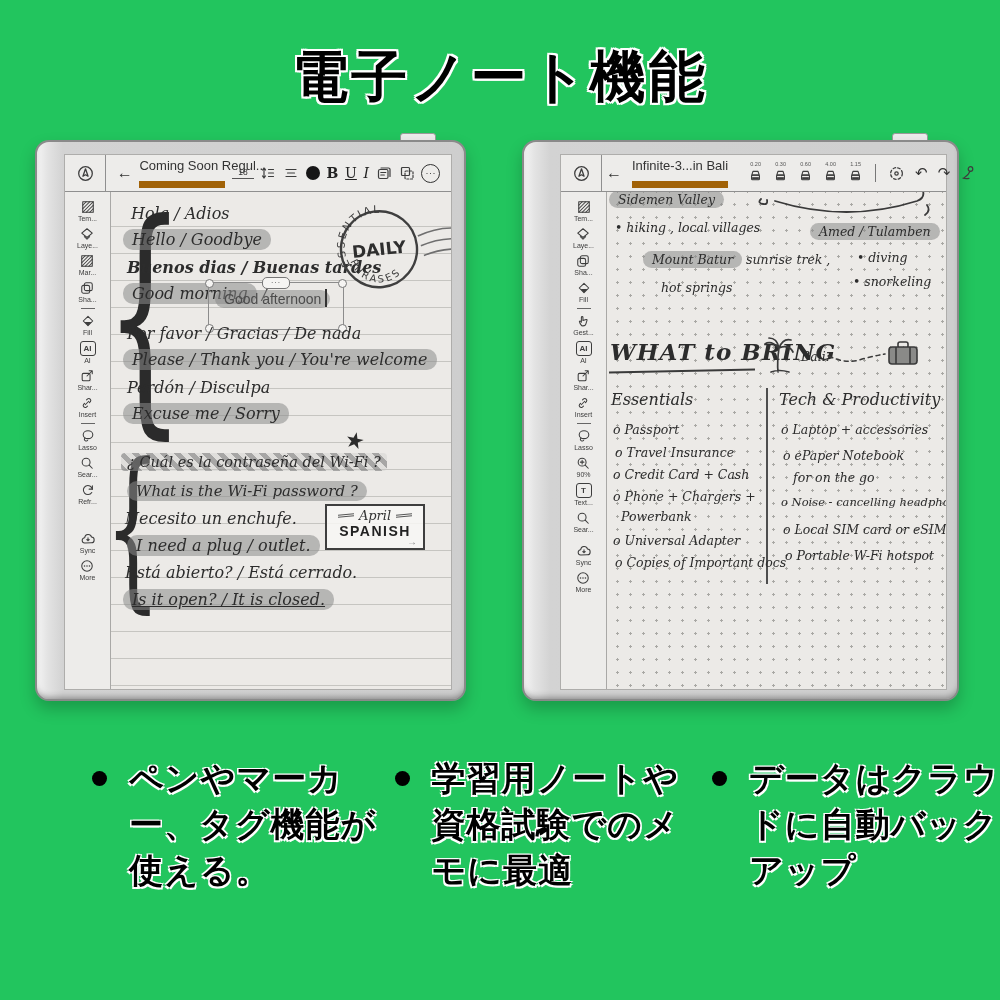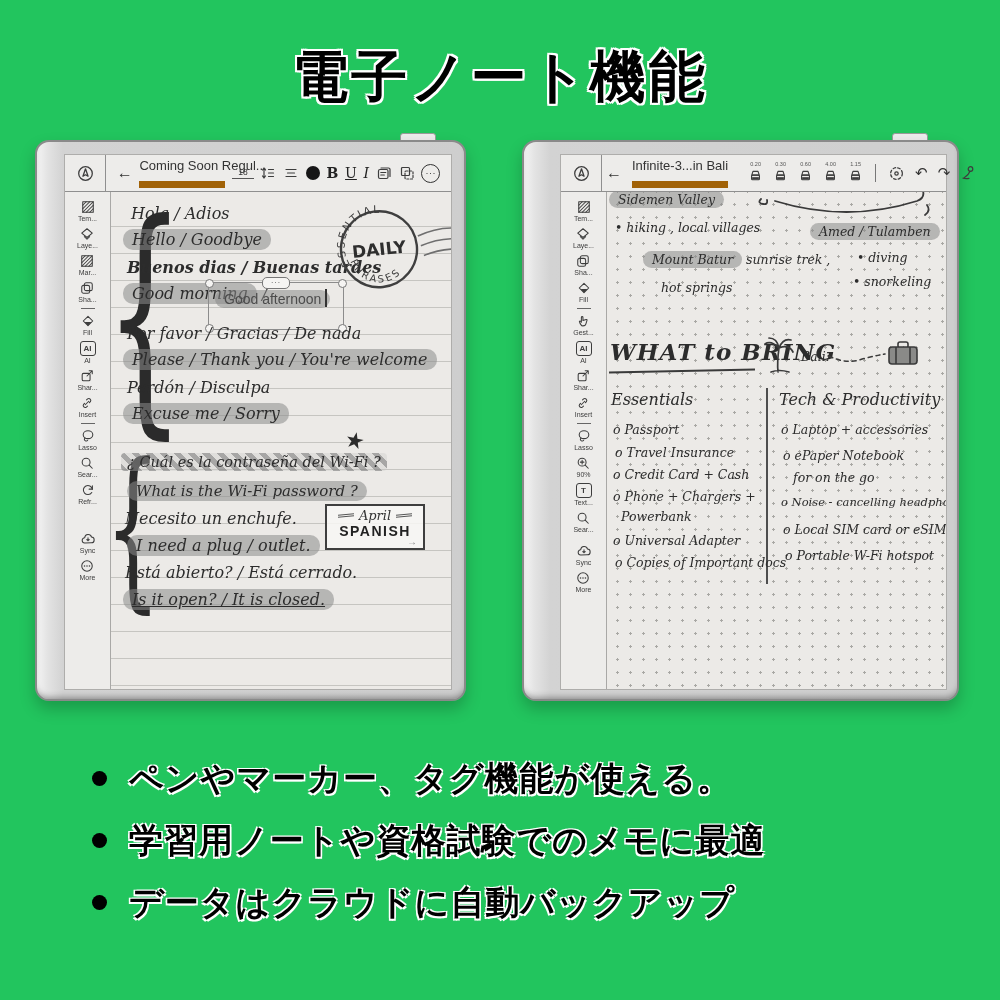--- a/index.html
+++ b/index.html
@@ -2,21 +2,21 @@
 <html><head>
 <meta charset="utf-8">
 <style>
   html,body{margin:0;padding:0;}
   .page{position:relative;width:1000px;height:1000px;background:#22c55e;overflow:hidden;
         font-family:"Liberation Sans",sans-serif;color:#222;}
   
   .main-title{position:absolute;top:40px;left:0;width:1000px;text-align:center;
     font-size:56px;font-weight:700;color:#000;letter-spacing:3px;
     text-shadow:-2px -2px 0 #fff,2px -2px 0 #fff,-2px 2px 0 #fff,2px 2px 0 #fff,0 -2px 0 #fff,0 2px 0 #fff,-2px 0 0 #fff,2px 0 0 #fff;}
-  .bullets{position:absolute;left:92px;top:756px;display:flex;flex-direction:column;gap:16px;}
+  .bullets{position:absolute;left:92px;top:756px;display:flex;gap:16px;}
   .bullet-row{display:flex;align-items:flex-start;gap:22px;}
   .bullet-dot{width:15px;height:15px;border-radius:50%;background:#000;margin-top:15px;flex:none;}
   .bullet-text{font-size:34px;font-weight:600;color:#000;letter-spacing:1px;
     text-shadow:-1.5px -1.5px 0 #fff,1.5px -1.5px 0 #fff,-1.5px 1.5px 0 #fff,1.5px 1.5px 0 #fff;}
   
   .device{position:absolute;border-radius:14px;border:2px solid #8a8a8a;
     background:linear-gradient(90deg,#f4f4f4 0%,#e3e3e3 2.5%,#d3d3d3 6%,#cecece 100%);
     box-shadow:0 8px 16px rgba(0,0,0,.22), inset 0 -5px 7px -4px rgba(0,0,0,.4);}
   .power-tab{position:absolute;width:34px;height:12px;background:#ececec;border:1px solid #9a9a9a;
     border-radius:3px;}

